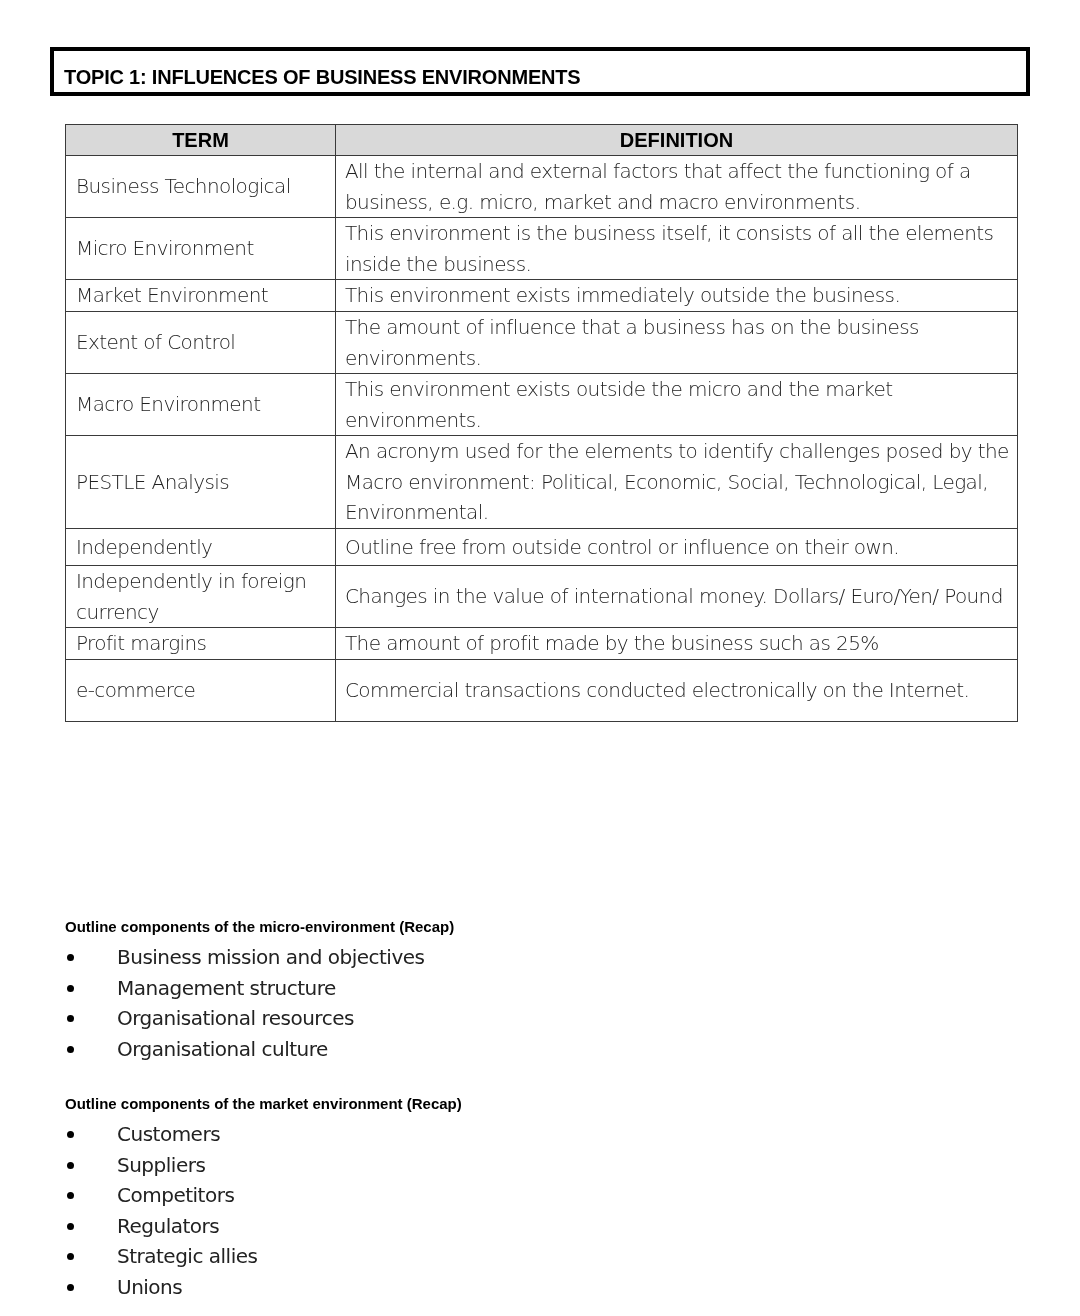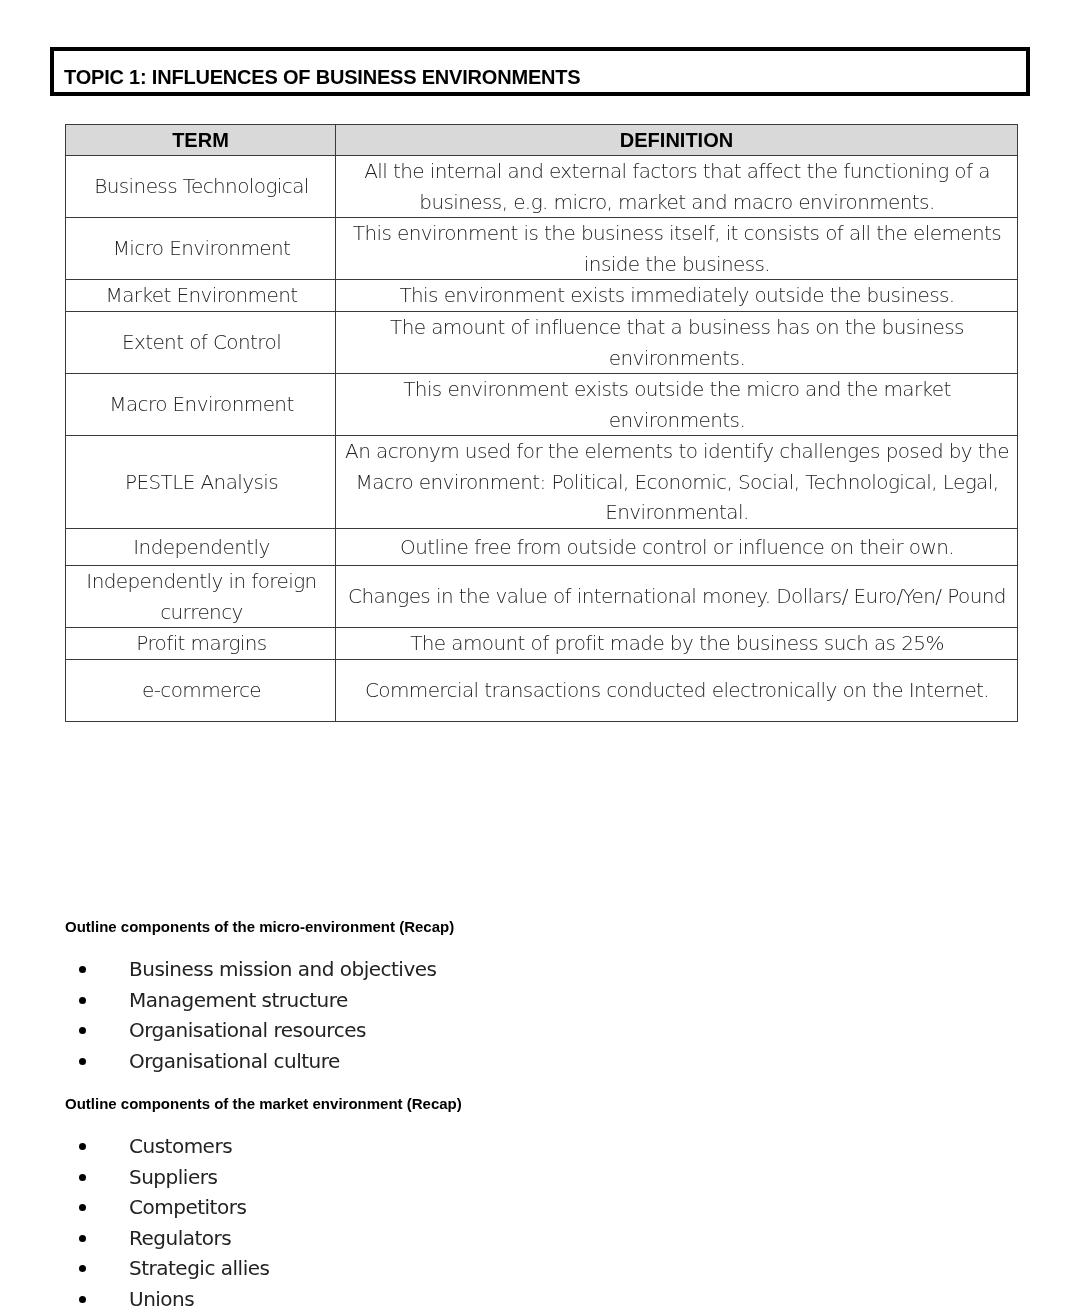--- a/index.html
+++ b/index.html
@@ -11,21 +11,21 @@
       position: absolute; left: 50px; top: 47px; width: 972px; height: 41px;
       border: 4px solid #000; box-sizing: content-box;
     }
     .topic-title {
       position: absolute; left: 10px; top: 8px;
       font-family: "Liberation Sans", sans-serif; font-weight: bold;
       font-size: 20px; letter-spacing: -0.2px; color: #000; margin-top: 7px;
     }
     table.terms {
       position: absolute; left: 65px; top: 124px; width: 952px;
-      border-collapse: collapse; table-layout: fixed; text-align: center;
+      border-collapse: collapse; table-layout: fixed;
     }
     table.terms col.c-term { width: 270px; }
     table.terms col.c-def { width: 682px; }
     table.terms th {
       background: #d9d9d9; border: 1.5px solid #3a3a3a;
       font-family: "Liberation Sans", sans-serif; font-weight: bold;
       font-size: 20px; height: 30px; padding: 0; color: #000;
     }
     table.terms td {
       border: 1.5px solid #3a3a3a; vertical-align: middle;
@@ -34,21 +34,21 @@
       font-weight: 300;
     }
     table.terms td.term { padding-left: 10px; }
     .section {
       position: absolute; left: 65px;
     }
     .section-heading {
       font-family: "Liberation Sans", sans-serif; font-weight: bold;
       font-size: 15px; color: #000; height: 30px; line-height: 30px; margin-top: 48px;
     }
-    ul.bullets { list-style: none; margin: 12px; padding: 0; }
+    ul.bullets { list-style: none; margin: 0; padding: 0; }
     ul.bullets li {
       position: relative; height: 30.5px; line-height: 30.5px;
       font-size: 20px; letter-spacing: -0.5px; color: #222; padding-left: 52px;
     }
     .bullet-dot {
       position: absolute; left: 2px; top: 12px; width: 7px; height: 7px;
       border-radius: 50%; background: #000;
     }
   </style>
 </head>

